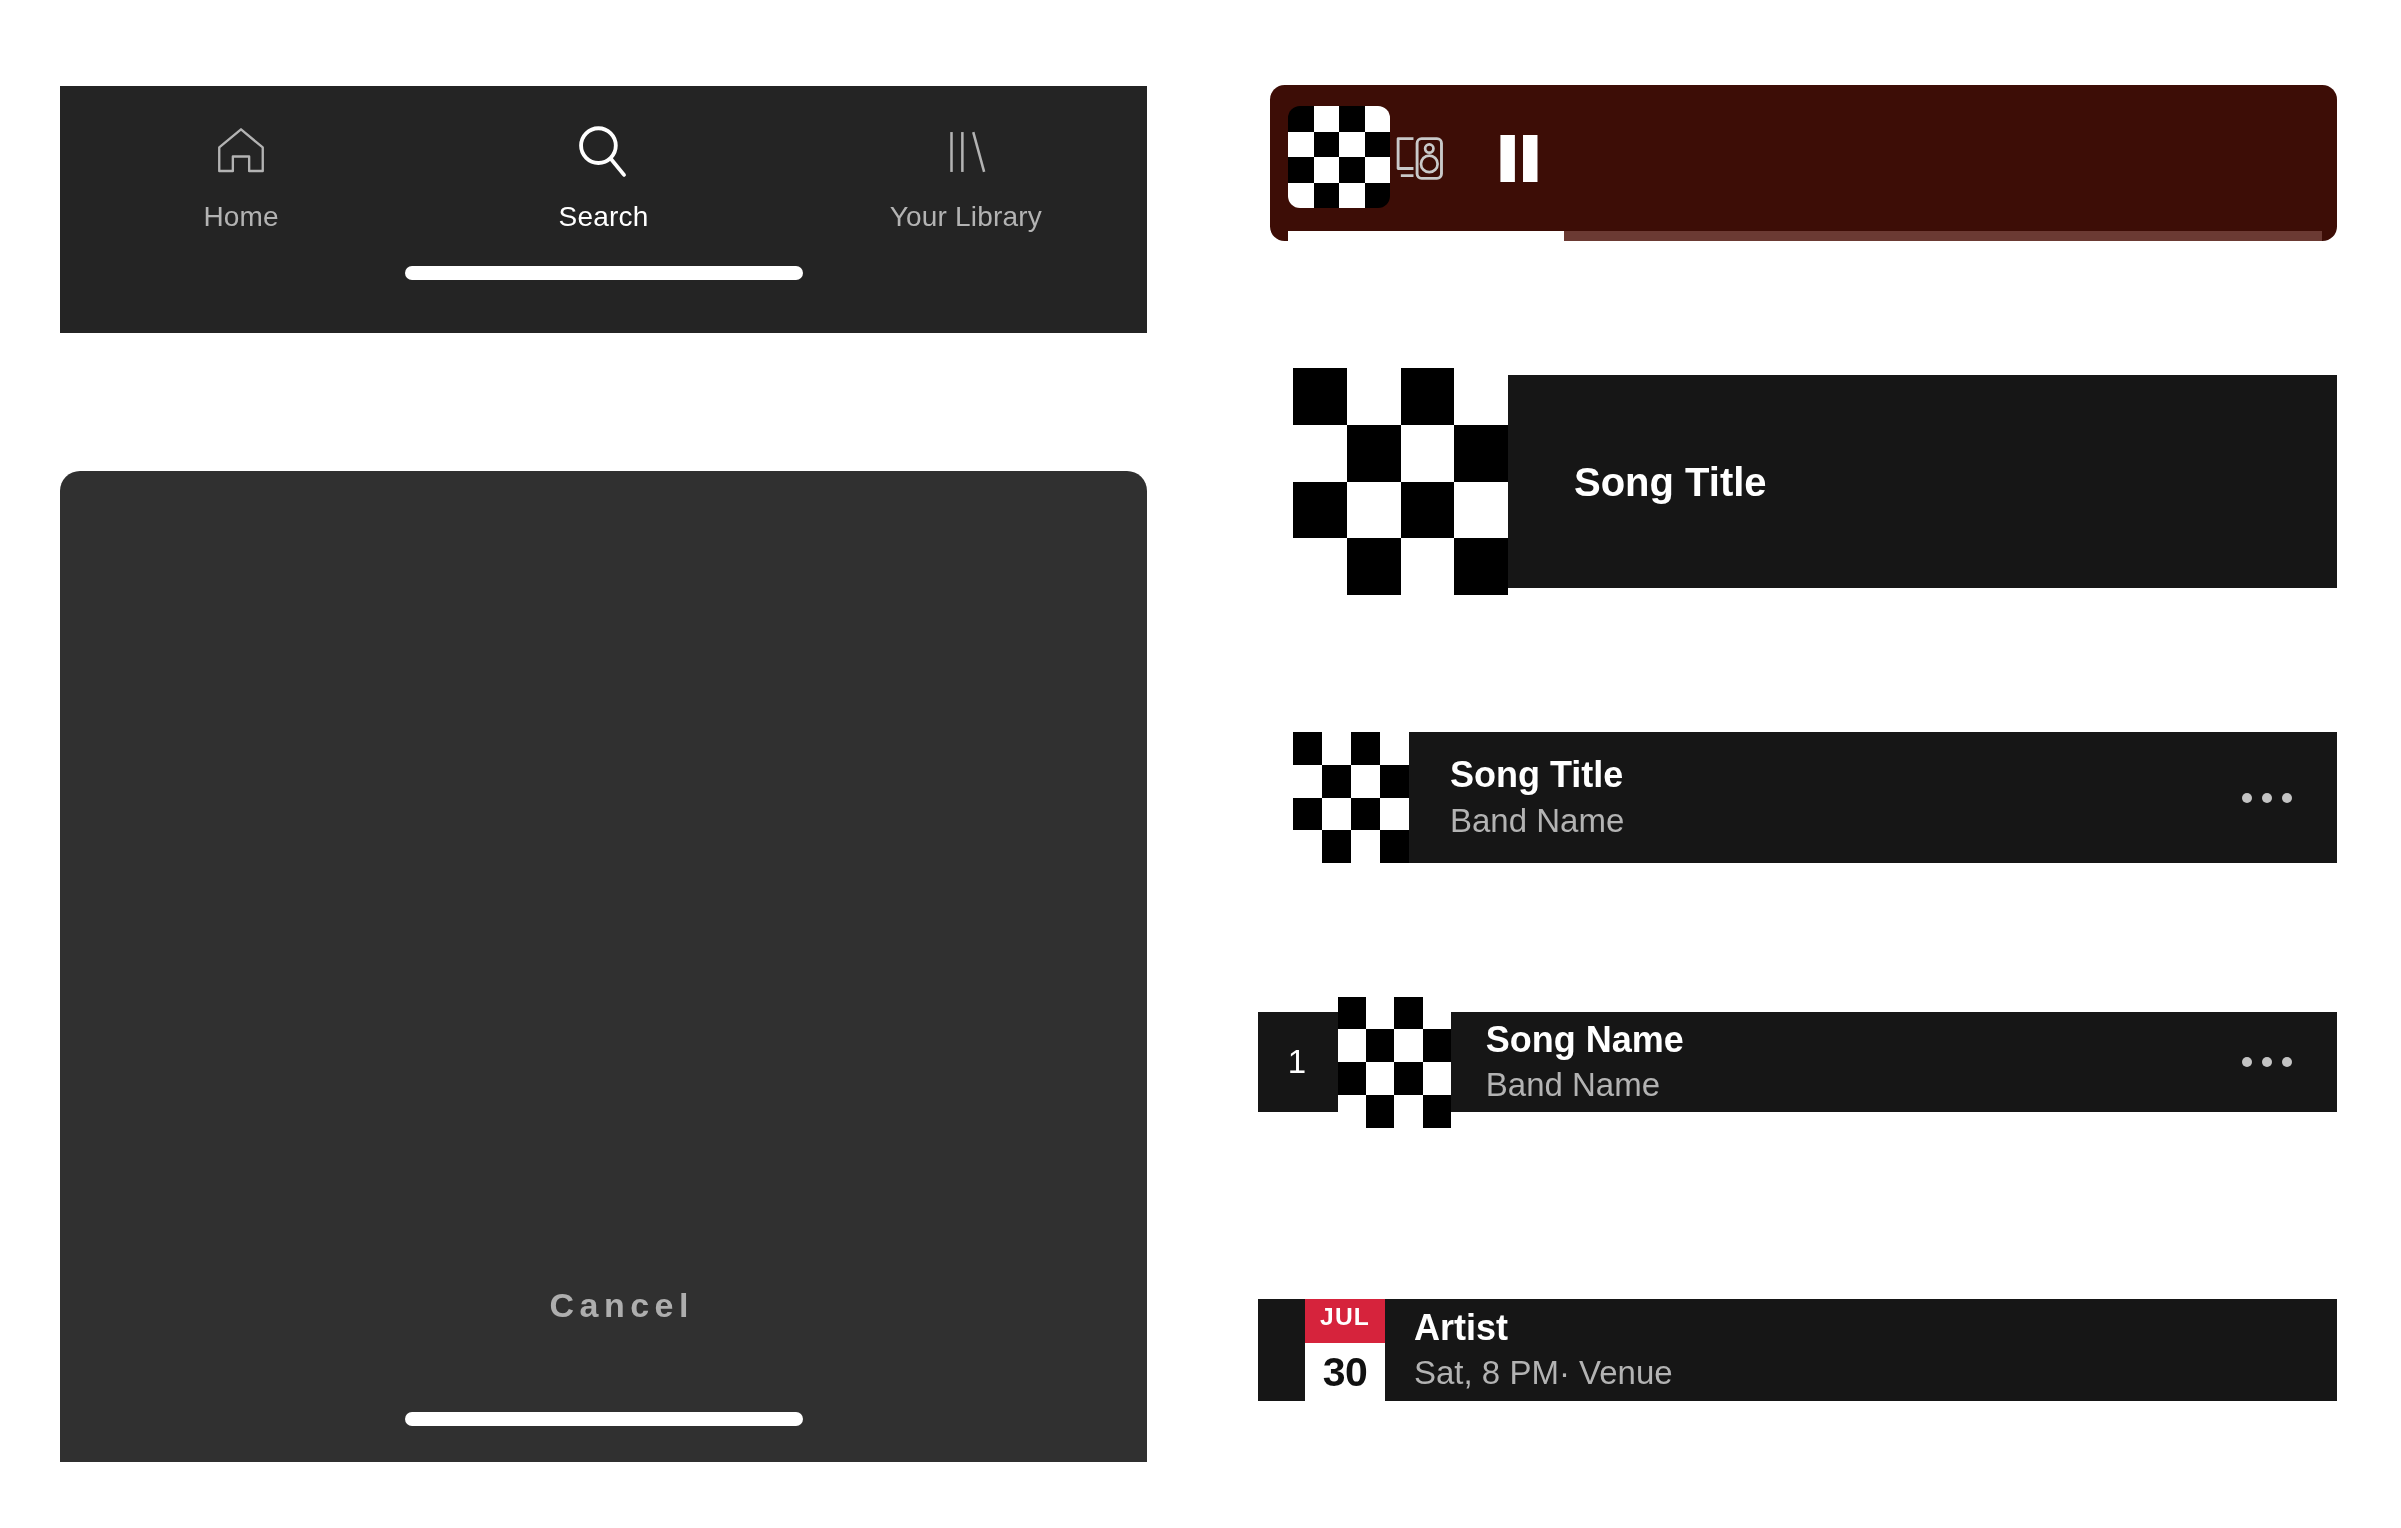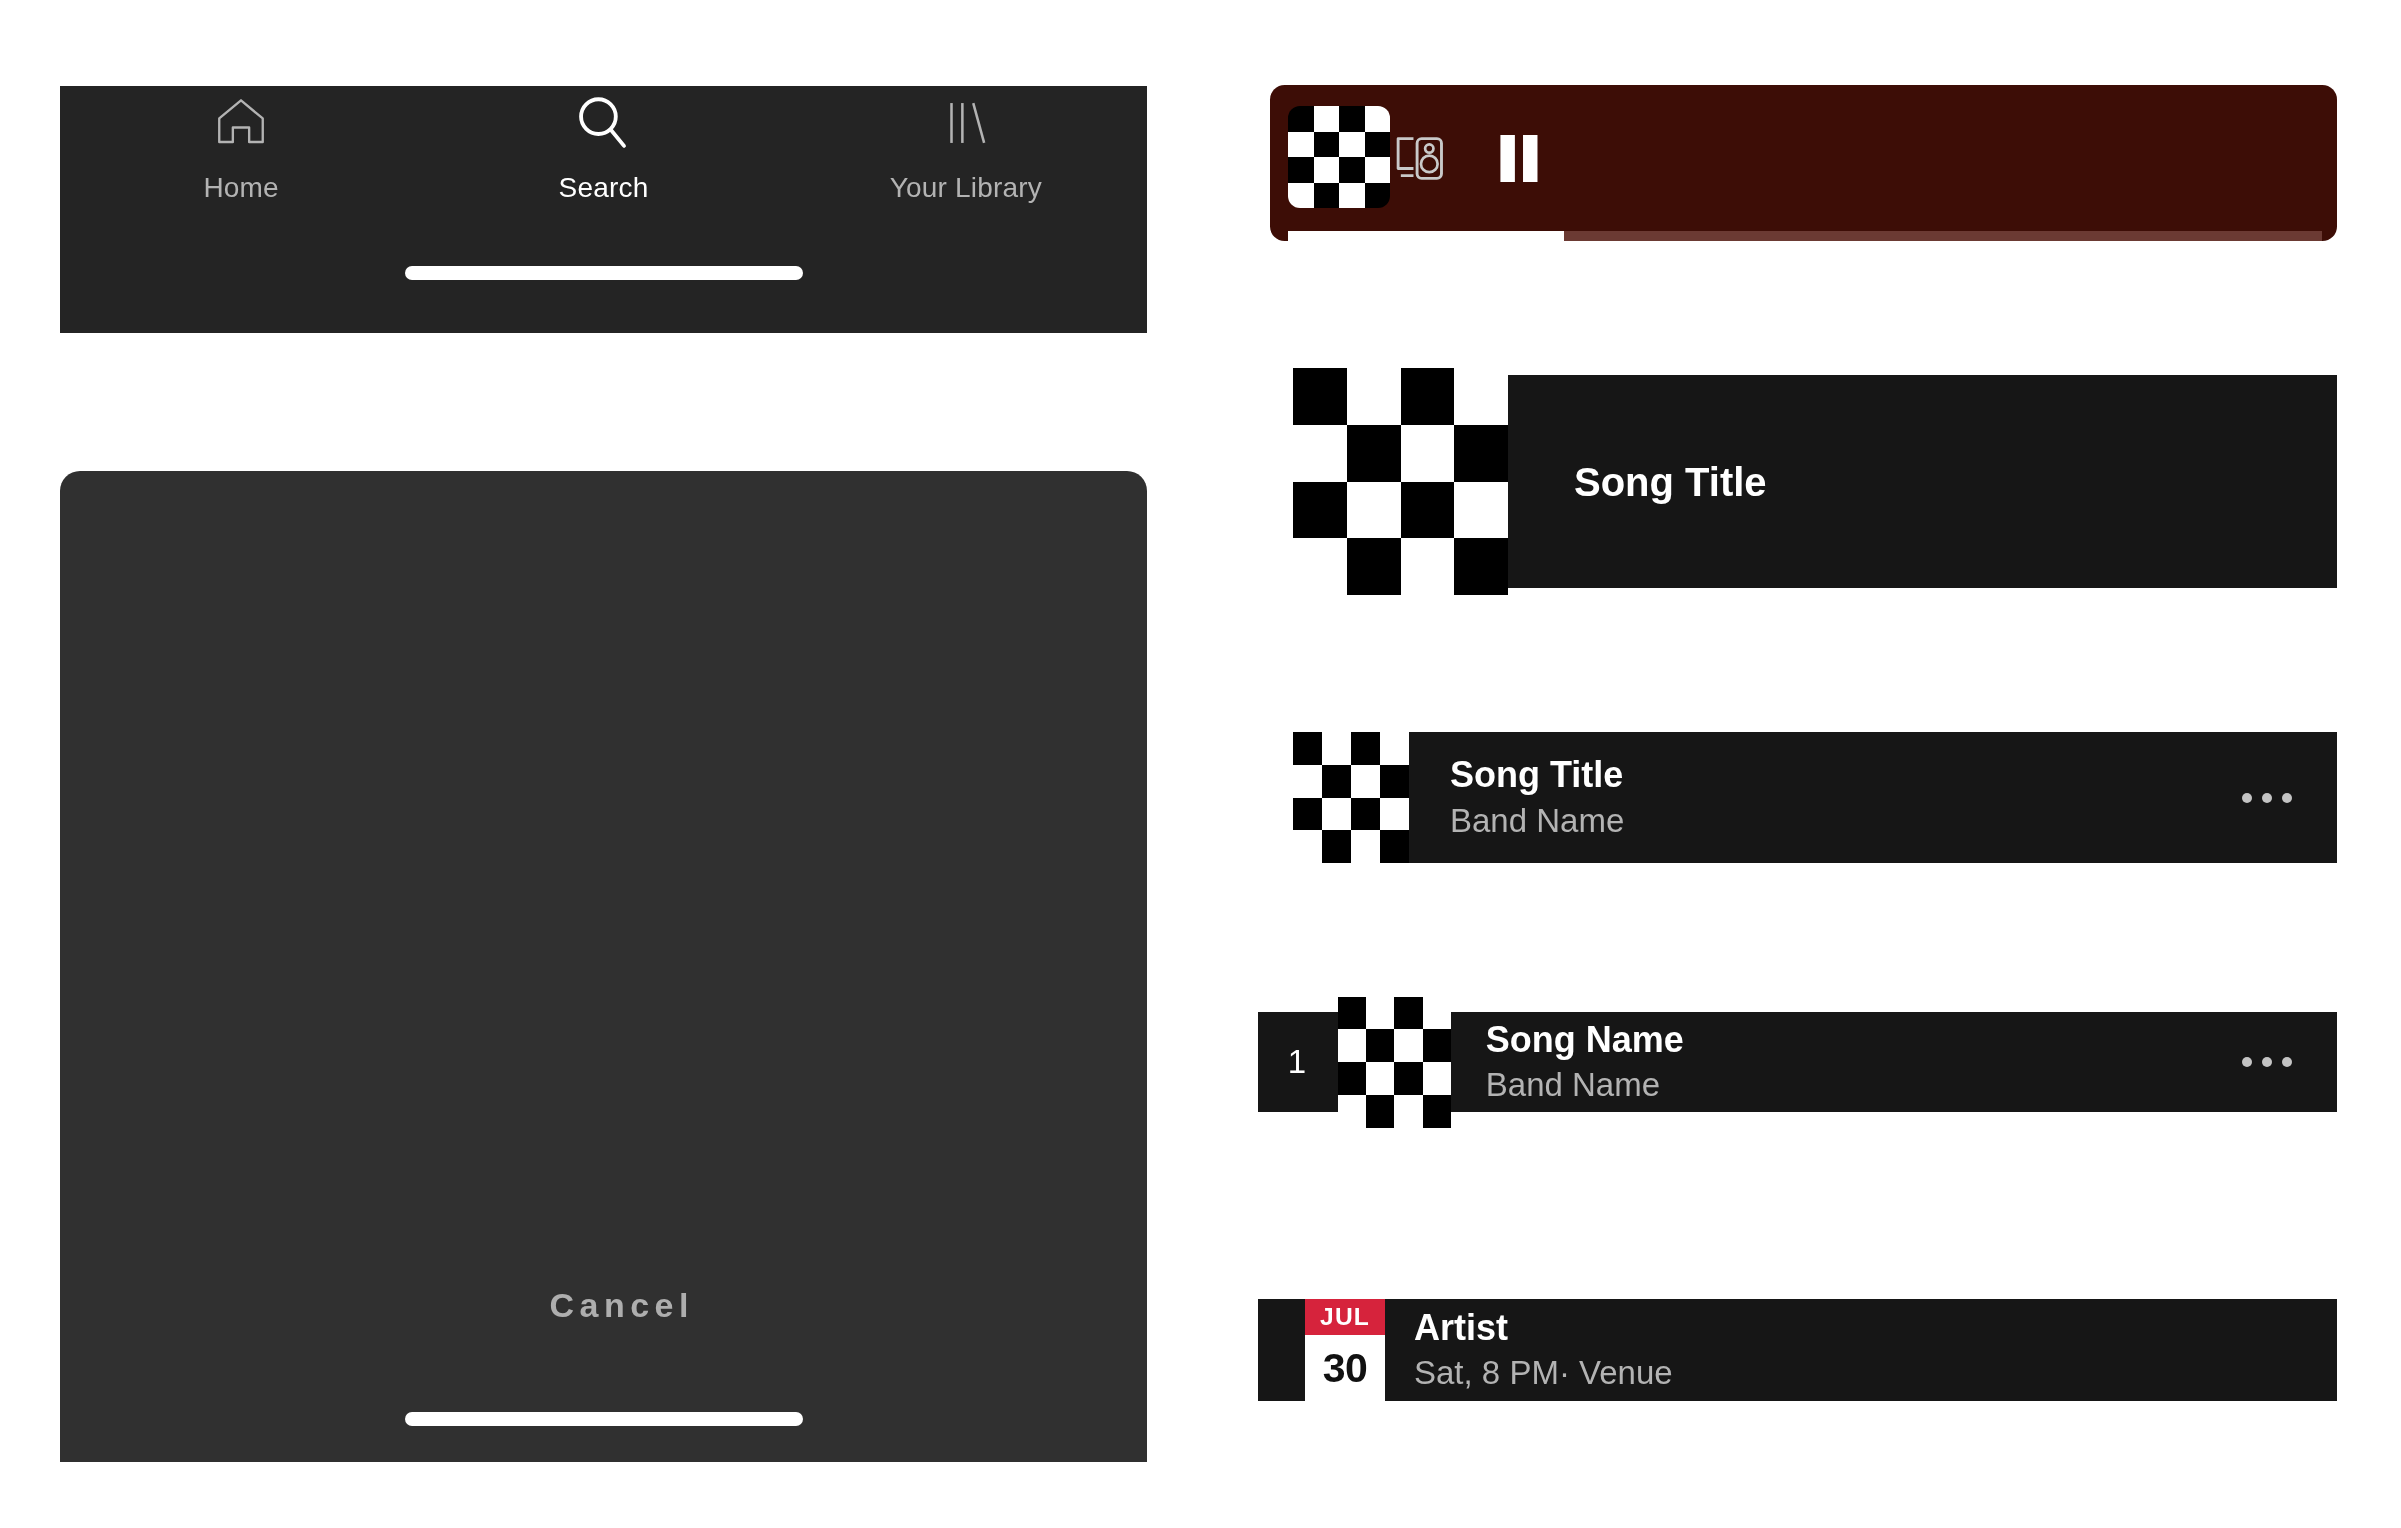--- a/index.html
+++ b/index.html
@@ -30,20 +30,21 @@
     height: 247px;
     background: #242424;
     display: flex;
     flex-direction: column;
   }
   .nav-items {
     display: flex;
     flex-direction: row;
     align-items: flex-start;
     justify-content: space-around;
+    padding-top: 29px;
     flex: 1;
   }
   .nav-item {
     width: 300px;
     display: flex;
     flex-direction: column;
     align-items: center;
     gap: 12.7px;
     cursor: pointer;
   }
@@ -345,21 +346,21 @@
     flex: 0 0 auto;
   }
   .cal-month {
     background: #d6233c;
     color: #ffffff;
     font-size: 24.6px;
     font-weight: bold;
     text-align: center;
     letter-spacing: 1.1px;
     line-height: 36px;
-    height: 36px;
+    height: 44px;
   }
   .cal-day {
     flex: 1;
     color: #111111;
     font-size: 41px;
     font-weight: bold;
     display: flex;
     align-items: center;
     justify-content: center;
     letter-spacing: -0.5px;

